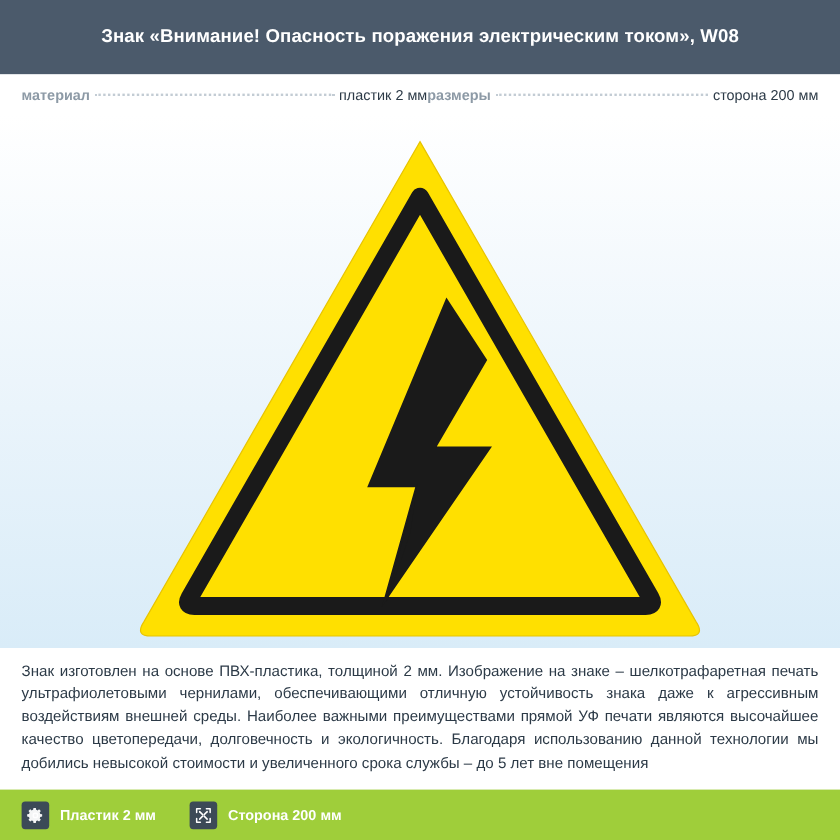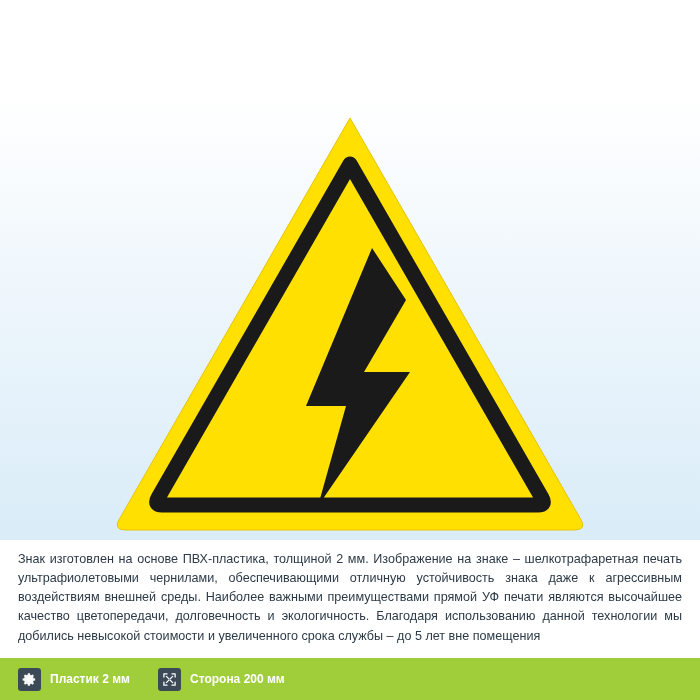--- a/index.html
+++ b/index.html
@@ -158,21 +158,36 @@
     font-size: 12px;
     font-weight: bold;
     white-space: nowrap;
   }
 </style>
 </head>
 <body>
 
 <div class="page">
 
-
+  <div class="header">
+    <div class="header-title">Знак «Внимание! Опасность поражения электрическим током», W08</div>
+  </div>
+
+  <div class="specs">
+    <div class="spec first">
+      <span class="spec-label">материал</span>
+      <span class="spec-dots"></span>
+      <span class="spec-value">пластик 2 мм</span>
+    </div>
+    <div class="spec second">
+      <span class="spec-label">размеры</span>
+      <span class="spec-dots"></span>
+      <span class="spec-value">сторона 200 мм</span>
+    </div>
+  </div>
 
   <div class="image-area">
     <div class="sign-wrap">
       <svg width="480" height="424" viewBox="0 0 480 424" xmlns="http://www.w3.org/2000/svg">
 
         <path d="M240 8 L470 408 Q478 420 464 420 L16 420 Q2 420 10 408 Z" fill="#FFE000" stroke="#E8C400" stroke-width="1"></path>
 
         <path d="M240 54 L432 388 Q436 395 428 395 L52 395 Q44 395 48 388 Z" fill="none" stroke="#1A1A1A" stroke-width="15" stroke-linejoin="round"></path>
 
         <path d="M262 138 L196 296 L236 296 L208 396 L300 262 L254 262 L296 190 Z" fill="#1A1A1A"></path>

